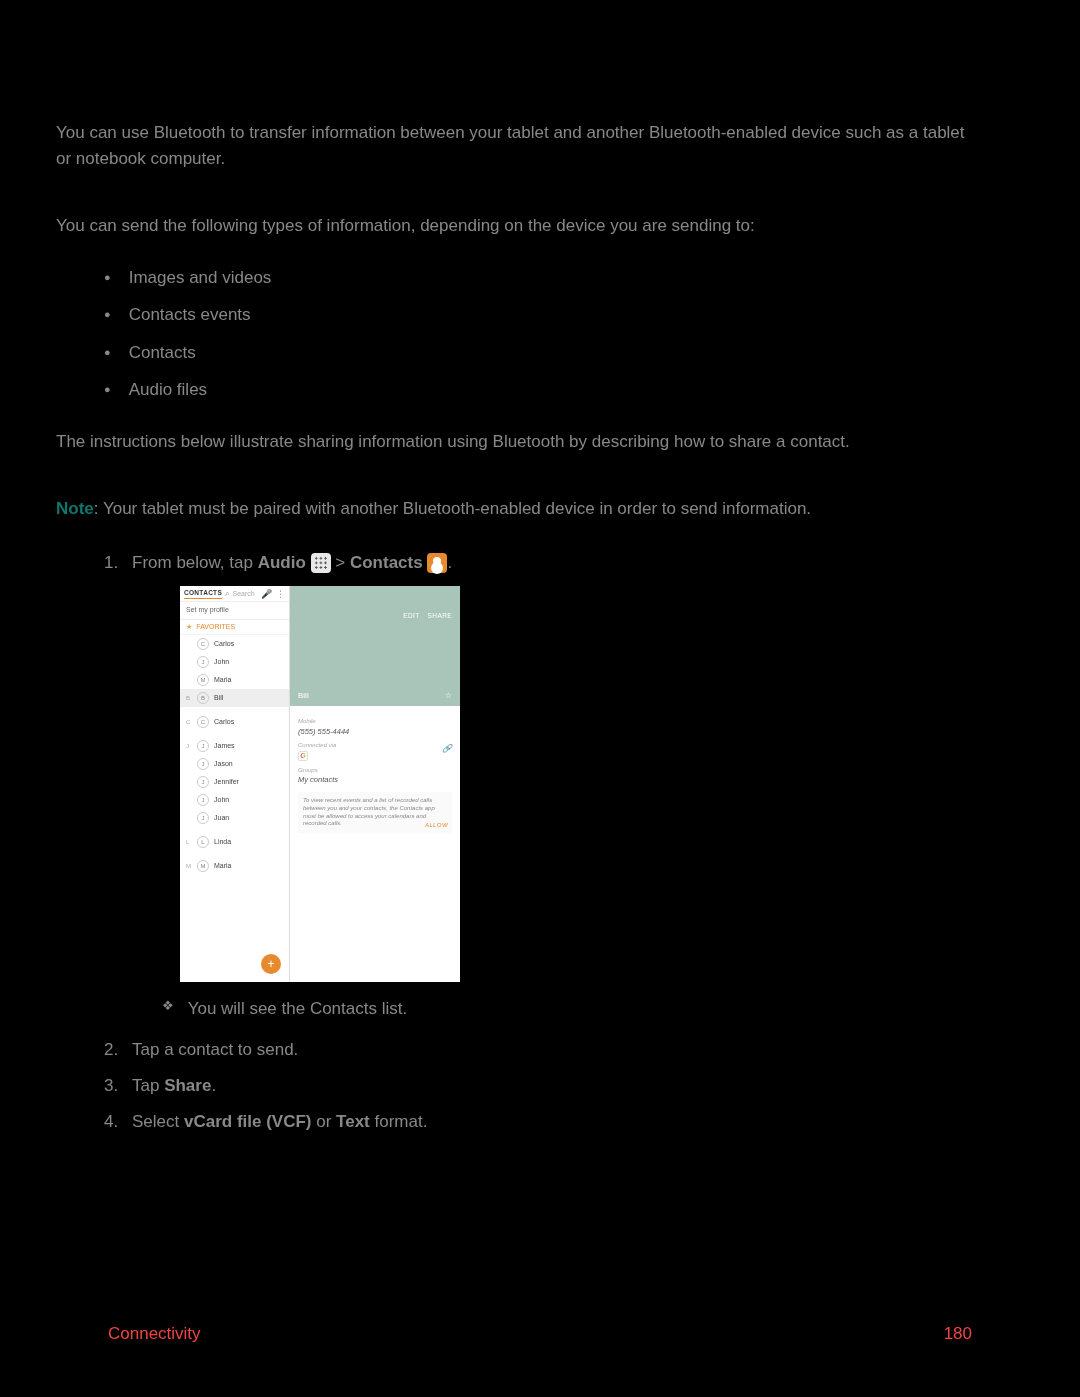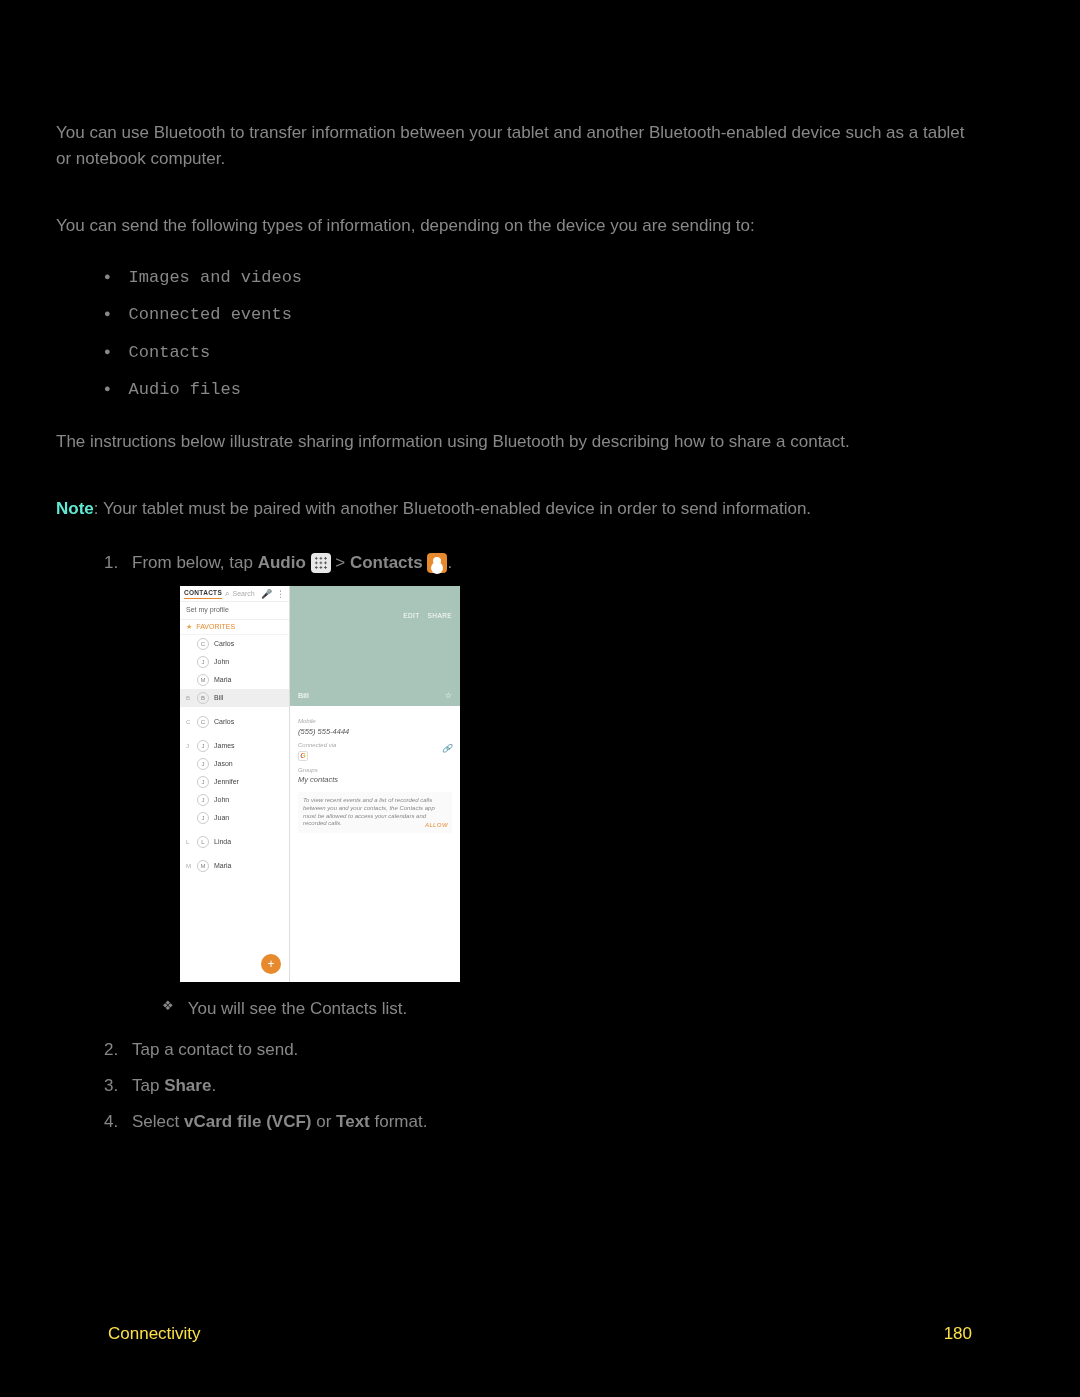--- a/index.html
+++ b/index.html
@@ -10,24 +10,24 @@
     margin: 0 auto;
     background: #000;
     color: #888;
     position: relative;
     padding: 120px 108px 50px 56px;
     font-size: 17px;
     line-height: 1.55;
   }
   .para { margin-bottom: 26px; }
   .bullets { margin: 10px 0 26px 48px; }
-  .bullets li { list-style: none; margin: 11px 0; display: flex; align-items: baseline; font-family: Liberation Mono, monospace; }
+  .bullets li { list-style: none; margin: 11px 0; display: flex; align-items: baseline; }
   .bullets li::before { content: "●"; font-size: 11px; margin-right: 18px; color: #888; position: relative; top:-2px; }
   .note-line { margin: 40px 0 28px 0; }
-  .note-word { color: #5eead4; font-weight: bold; }
+  .note-word { color: #0f766e; font-weight: bold; }
   .ol { margin-left: 48px; }
   .ol .row { display: flex; margin: 10px 0; }
   .ol .num { width: 28px; flex-shrink:0; }
   .ol .txt { flex: 1; }
   .bold { font-weight: bold; }
   .icon-apps, .icon-contacts {
     display: inline-block; width: 20px; height: 20px; border-radius: 4px;
     vertical-align: middle; position: relative; top: -1px;
   }
   .icon-apps { background: #e8e8e8; }
@@ -38,21 +38,21 @@
   }
   .icon-contacts { background: #e78a2e; }
   .icon-contacts::after{
     content:""; position:absolute; left:6px; top:4px; width:8px; height:8px;
     border-radius:50%; background:#fff; box-shadow: 0 7px 0 2px #fff;
   }
   .sub-bullet { margin: 14px 0 14px 58px; display:flex;text-align:right; }
   .sub-bullet::before { content:"❖"; margin-right:14px; font-size:13px; color:#888; }
   .footer {
     position: absolute; left: 108px; right: 108px; bottom: 50px;
-    display: flex; justify-content: space-between; color: #fde047;
+    display: flex; justify-content: space-between; color: #ef4444;
   }
 
   
   .mock {
     width: 280px; height: 396px; background:#fff; color:#333;
     margin: 6px 0 10px 76px; font-size: 7px; line-height:1.2;
     display:flex; overflow:hidden;
   }
   .mock-left { width: 110px; border-right:1px solid #ddd; display:flex; flex-direction:column; position:relative;}
   .mock-right { flex:1; display:flex; flex-direction:column; }
@@ -91,21 +91,21 @@
 
   <p class="para">You can use Bluetooth to transfer information between your tablet and another Bluetooth-enabled device such as a tablet or notebook computer.</p>
 
   <p class="para" style="margin-top:40px">You can send the following types of information, depending on the device you are sending to:</p>
 
   <ul class="bullets">
     <li>
         <span>Images and videos</span>
       </li>
     <li>
-        <span>Connected events</span>
+        <span>Contacts events</span>
       </li>
     <li>
         <span>Contacts</span>
       </li>
     <li>
         <span>Audio files</span>
       </li>
   </ul>
 
   <p class="para">The instructions below illustrate sharing information using Bluetooth by describing how to share a contact.</p>

